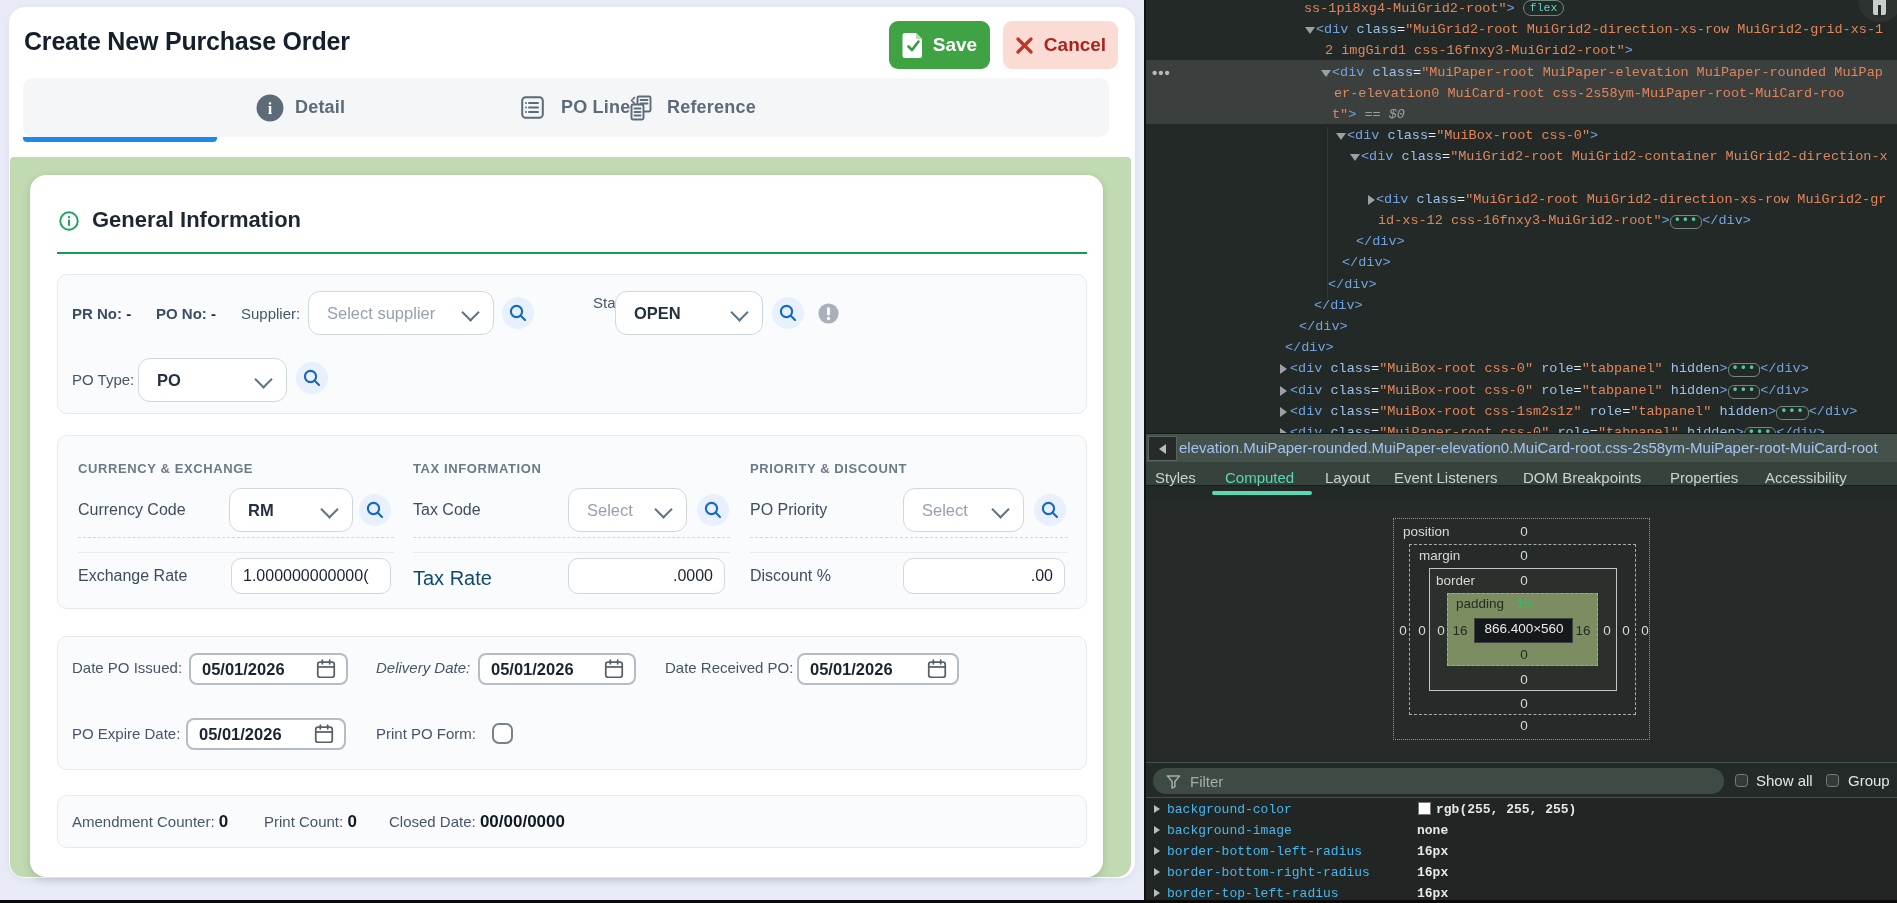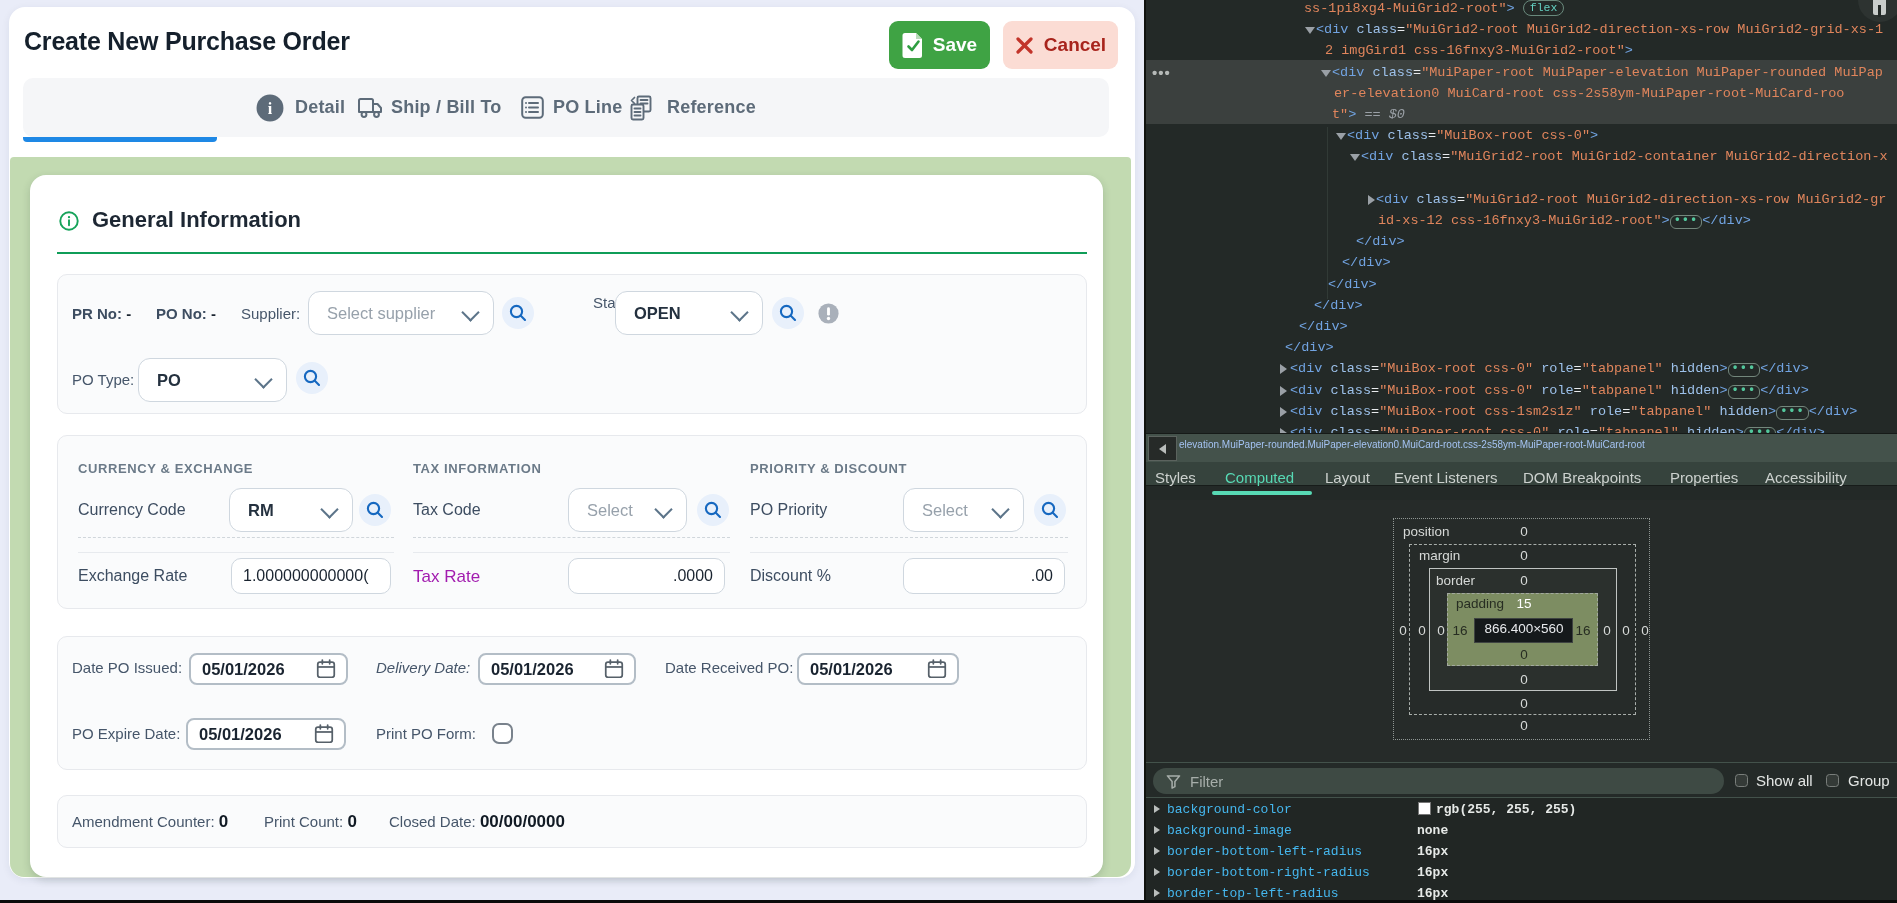--- a/index.html
+++ b/index.html
@@ -45,21 +45,21 @@
 .gy{color:#9aa0a6;}
 .arr{position:absolute;width:0;height:0;}
 .arr.d{border-left:5px solid transparent;border-right:5px solid transparent;border-top:7px solid #9aa0a6;}
 .arr.r{border-top:5px solid transparent;border-bottom:5px solid transparent;border-left:7px solid #9aa0a6;}
 .badge{display:inline-block;border:1px solid #69897c;border-radius:8px;color:#63cfc0;font-size:11.5px;line-height:14px;padding:0 6px;vertical-align:1px;font-family:"Liberation Mono",monospace;}
 .dots{display:inline-block;border:1px solid #73877c;border-radius:6px;color:#52c79c;font-size:12px;line-height:9px;padding:0 3px 3px 3px;letter-spacing:1px;vertical-align:1px;font-weight:700;}
 #selrow{position:absolute;left:0;top:60px;width:751px;height:64px;background:#3b403e;}
 .guide{position:absolute;width:1px;background:#313a36;}
 #crumbbar{position:absolute;left:2px;top:433px;width:751px;height:29px;background:#44524b;border-top:1px solid #161a18;display:flex;align-items:center;}
 #crumbbtn{position:absolute;left:2px;top:2px;width:29px;height:25px;background:#262a28;border:1px solid #5b635e;display:flex;align-items:center;justify-content:center;}
-#crumbtxt{position:absolute;left:33px;top:5px;font-size:10px;color:#a4c3f3;white-space:nowrap;}
+#crumbtxt{position:absolute;left:33px;top:5px;font-size:15px;color:#a4c3f3;white-space:nowrap;}
 #dtabs{position:absolute;left:2px;top:462px;width:751px;height:24px;background:#36433d;border-bottom:1px solid #171c1a;}
 .dtab{position:absolute;top:7px;font-size:15px;color:#ccd1ce;white-space:nowrap;}
 .dtab.act{color:#57d9b4;}
 #dtind{position:absolute;left:66px;top:29px;width:100px;height:4px;background:#57d9b4;border-radius:3px;}
 #bmzone{position:absolute;left:2px;top:500px;width:751px;height:265px;background:#262b29;}
 .bmtxt{position:absolute;font-size:13.5px;color:#d6d9d7;white-space:nowrap;}
 .bmnum{position:absolute;font-size:13.5px;color:#d6d9d7;text-align:center;transform:translateX(-50%);white-space:nowrap;}
 #filtrow{position:absolute;left:2px;top:762px;width:751px;height:36px;background:#242a28;border-top:1px solid #43524b;border-bottom:1px solid #43524b;}
 #filtpill{position:absolute;left:7px;top:5px;width:571px;height:26px;background:#3e4a44;border-radius:13px;display:flex;align-items:center;padding-left:13px;gap:9px;color:#a7aeaa;font-size:15px;}
 .dcb{position:absolute;width:13px;height:13px;border:1.5px solid #797e7b;border-radius:3.5px;background:#343a37;}
@@ -90,30 +90,21 @@
       <span>Cancel</span>
     </div>
   <div id="tabbar"></div>
   <div class="tab" style="left:256px;gap:11px;">
     <svg width="28" height="28" viewBox="0 0 26 26">
         <circle cx="13" cy="13" r="12.5" fill="#5d6b79"></circle>
         <text x="13" y="19" text-anchor="middle" font-size="15" font-weight="bold" fill="#fff" font-family="Liberation Serif,serif">i</text>
       </svg>
     <span>Detail</span>
   </div>
-  <div class="tab" style="left:357px;gap:6px;">
-    <svg width="28" height="24" viewBox="0 0 28 24" fill="none" stroke="#5d6b79" stroke-width="2" stroke-linecap="round" stroke-linejoin="round">
-        <path d="M2 4.5 a1.5 1.5 0 0 1 1.5 -1.5 h11 a1.5 1.5 0 0 1 1.5 1.5 v11.5 h-14 z"></path>
-        <path d="M16 8 h4.5 l3.5 4 v4 h-8 z"></path>
-        <circle cx="7" cy="18.5" r="2.4"></circle>
-        <circle cx="19.5" cy="18.5" r="2.4"></circle>
-      </svg>
-    <span>Ship / Bill To</span>
-  </div>
-  <div class="tab" style="left:520px;gap:8px;">
+  <div class="tab" style="left:520px;gap:16px;">
     <svg width="25" height="25" viewBox="0 0 25 25" fill="none" stroke="#5d6b79" stroke-width="2" stroke-linecap="round" stroke-linejoin="round">
         <rect x="2.2" y="2.2" width="20.6" height="20.6" rx="3.5"></rect>
         <line x1="9" y1="8" x2="18" y2="8"></line>
         <line x1="9" y1="12.5" x2="18" y2="12.5"></line>
         <line x1="9" y1="17" x2="18" y2="17"></line>
         <line x1="6" y1="8" x2="6.01" y2="8"></line>
         <line x1="6" y1="12.5" x2="6.01" y2="12.5"></line>
         <line x1="6" y1="17" x2="6.01" y2="17"></line>
       </svg>
     <span>PO Line</span>
@@ -211,21 +202,21 @@
       </svg>
     </div>
   <div class="dot-sep" style="left:78px;top:537px;width:316px;"></div>
   <div class="dot-sep" style="left:413px;top:537px;width:317px;"></div>
   <div class="dot-sep" style="left:750px;top:537px;width:318px;"></div>
   <div class="sol-sep" style="left:78px;top:552px;width:316px;"></div>
   <div class="sol-sep" style="left:413px;top:552px;width:317px;"></div>
   <div class="sol-sep" style="left:750px;top:552px;width:318px;"></div>
   <div class="lbl" style="left:78px;top:567px;font-size:16px;color:#3d4d61;">Exchange Rate</div>
   <div class="inp" style="left:231px;top:558px;width:160px;">1.000000000000(</div>
-  <div class="lbl" style="left:413px;top:567px;font-size:17px;color:#a21caf;">Tax Rate</div>
+  <div class="lbl" style="left:413px;top:567px;font-size:20px;color:#0c4a6e;">Tax Rate</div>
   <div class="inp" style="left:568px;top:558px;width:157px;justify-content:flex-end;">.0000</div>
   <div class="lbl" style="left:750px;top:567px;font-size:16px;color:#3d4d61;">Discount %</div>
   <div class="inp" style="left:903px;top:558px;width:162px;justify-content:flex-end;">.00</div>
 
   <div class="gbox" style="left:57px;top:636px;width:1030px;height:134px;"></div>
   <div class="lbl" style="left:72px;top:659px;">Date PO Issued:</div>
   <div class="datebox" style="left:189px;top:653px;width:159px;">05/01/2026<svg width="22" height="22" viewBox="0 0 24 24" fill="none" stroke="#566069" stroke-width="1.9">
         <rect x="3" y="4.5" width="18" height="16.5" rx="2.5"></rect>
         <line x1="3" y1="9.8" x2="21" y2="9.8"></line>
         <line x1="8" y1="2.2" x2="8" y2="6.4" stroke-linecap="round"></line>
@@ -325,21 +316,21 @@
     <div class="abs" style="left:283px;top:68px;width:188px;height:123px;border:1px solid #c0c4c2;background:#2b302d;"></div>
     <div class="abs" style="left:301px;top:93px;width:151px;height:73px;background:#7d8d62;border:1px dashed #a3a99f;"></div>
     <div class="abs" style="left:328px;top:118px;width:99px;height:25px;background:#15191b;border:1px solid #3e4341;"></div>
     <div class="bmtxt" style="left:257px;top:24px;">position</div>
     <div class="bmtxt" style="left:273px;top:48px;">margin</div>
     <div class="bmtxt" style="left:290px;top:73px;">border</div>
     <div class="bmtxt" style="left:310px;top:96px;color:#272d22;">padding</div>
     <div class="bmnum" style="left:378px;top:24px;">0</div>
     <div class="bmnum" style="left:378px;top:48px;">0</div>
     <div class="bmnum" style="left:378px;top:73px;">0</div>
-    <div class="bmnum" style="left:378px;top:96px;color:#ffffff;">15</div>
+    <div class="bmnum" style="left:378px;top:96px;color:#22c55e;">15</div>
     <div class="bmnum" style="left:378px;top:121px;color:#e8eaed;">866.400×560</div>
     <div class="bmnum" style="left:257px;top:123px;">0</div>
     <div class="bmnum" style="left:276px;top:123px;">0</div>
     <div class="bmnum" style="left:295px;top:123px;">0</div>
     <div class="bmnum" style="left:314px;top:123px;color:#272d22;">16</div>
     <div class="bmnum" style="left:437px;top:123px;color:#272d22;">16</div>
     <div class="bmnum" style="left:461px;top:123px;">0</div>
     <div class="bmnum" style="left:480px;top:123px;">0</div>
     <div class="bmnum" style="left:499px;top:123px;">0</div>
     <div class="bmnum" style="left:378px;top:147px;color:#272d22;">0</div>

